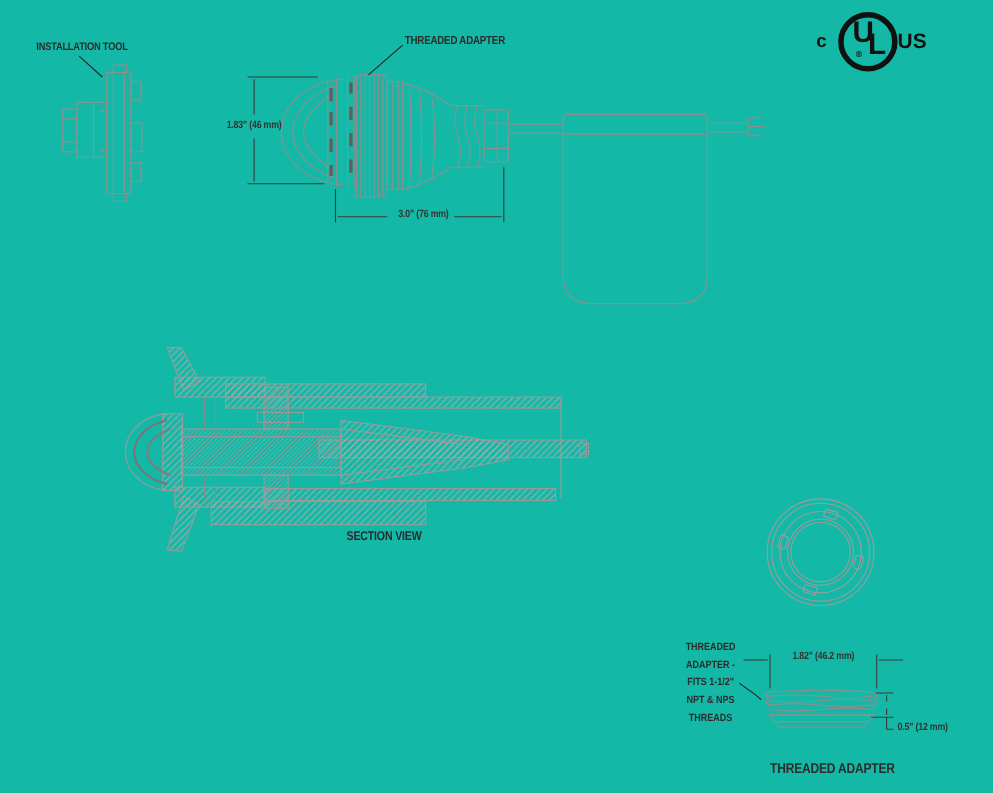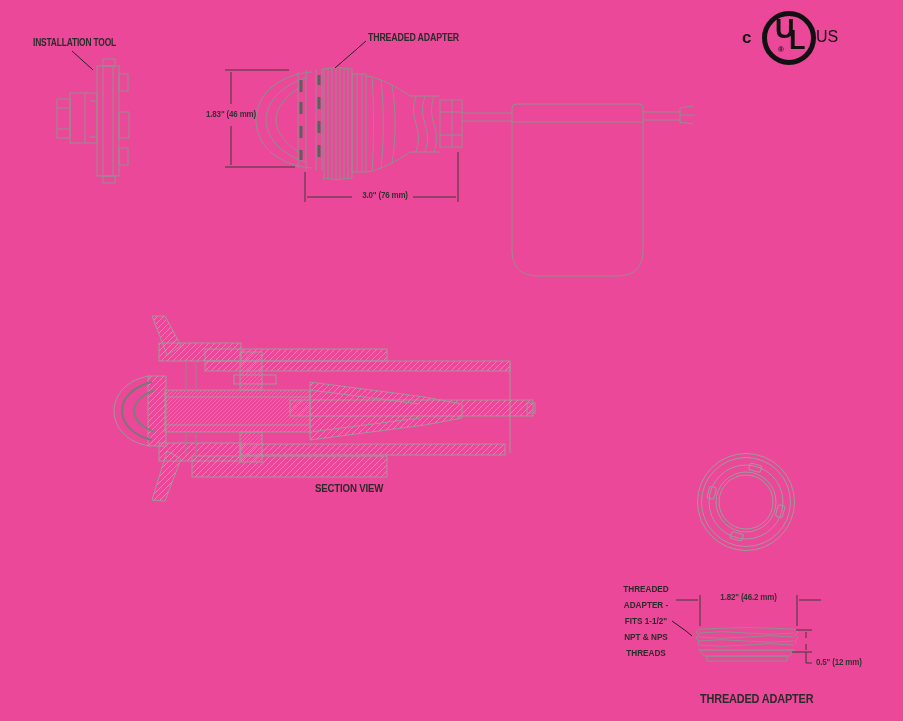--- a/index.html
+++ b/index.html
@@ -1,16 +1,16 @@
 <!DOCTYPE html>
 <html><head>
 <meta charset="utf-8">
 <style>
   html,body{margin:0;padding:0;background:#fff;}
-  .canvas{position:relative;width:903px;height:721px;background:#ec4899;overflow:hidden;
+  .canvas{position:relative;width:903px;height:721px;background:#14b8a6;overflow:hidden;
           font-family:"Liberation Sans",sans-serif;}
   svg{position:absolute;left:0;top:0;}
   svg *{fill:none;stroke-linecap:butt;}
   .hatch{fill:url(#h1);}
   .hatch2{fill:url(#h2);}
   .lbl{position:absolute;font-weight:700;color:#2b2b2b;white-space:nowrap;
        transform:scaleX(.84);transform-origin:left top;letter-spacing:-.2px;}
   .lbl.center{text-align:center;transform-origin:center top;}
   .s10{font-size:10px;}
   .s105{font-size:10.5px;}
@@ -20,21 +20,21 @@
   .note{position:absolute;left:612px;width:68px;text-align:center;font-size:9.5px;
         font-weight:700;color:#2b2b2b;transform:scaleX(.86);transform-origin:center top;}
   
   .ul-badge{position:absolute;left:742px;top:8px;width:110px;height:62px;color:#111;}
   .ul-circle{position:absolute;left:20px;top:3px;width:44px;height:44px;border:5px solid #111;
              border-radius:50%;}
   .ul-u{position:absolute;left:8px;top:-2px;font-size:27px;font-weight:800;color:#111;}
   .ul-l{position:absolute;left:22px;top:9px;font-size:27px;font-weight:800;color:#111;}
   .ul-r{position:absolute;left:11px;top:29px;font-size:8px;font-weight:700;color:#111;}
   .ul-c{position:absolute;left:0px;top:20px;font-size:17px;font-weight:800;color:#111;}
-  .ul-us{position:absolute;left:74px;top:20px;font-size:16px;font-weight:400;color:#111;}
+  .ul-us{position:absolute;left:74px;top:20px;font-size:19px;font-weight:700;color:#111;}
 </style>
 </head>
 <body>
 
 <div class="canvas">
 
 <svg width="903" height="721" viewBox="0 0 903 721">
   <defs>
     <pattern id="h1" width="6" height="6" patternUnits="userSpaceOnUse">
       <path d="M-1,7 L7,-1" stroke="#ababab" stroke-width="0.9"></path>

